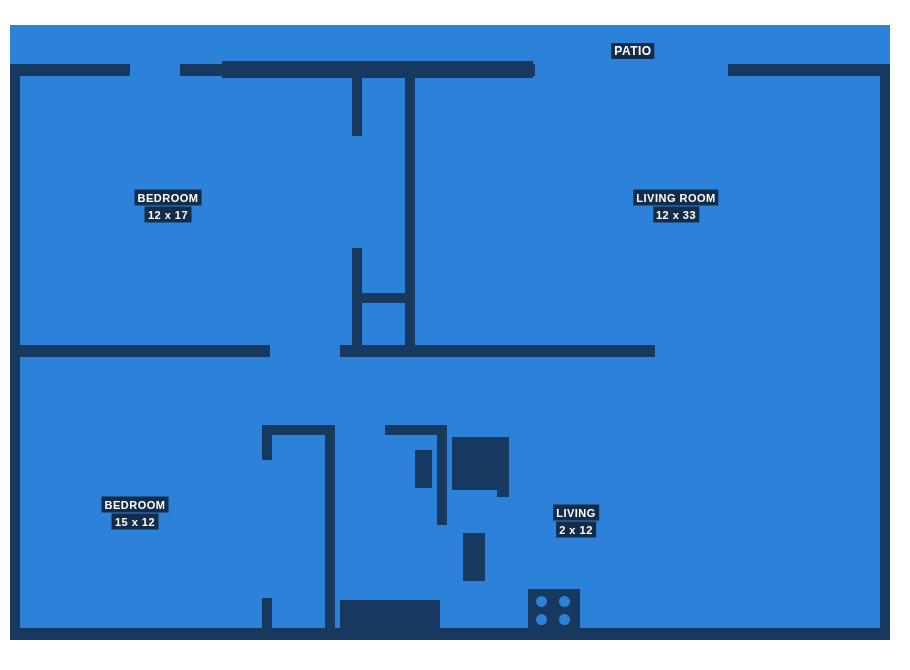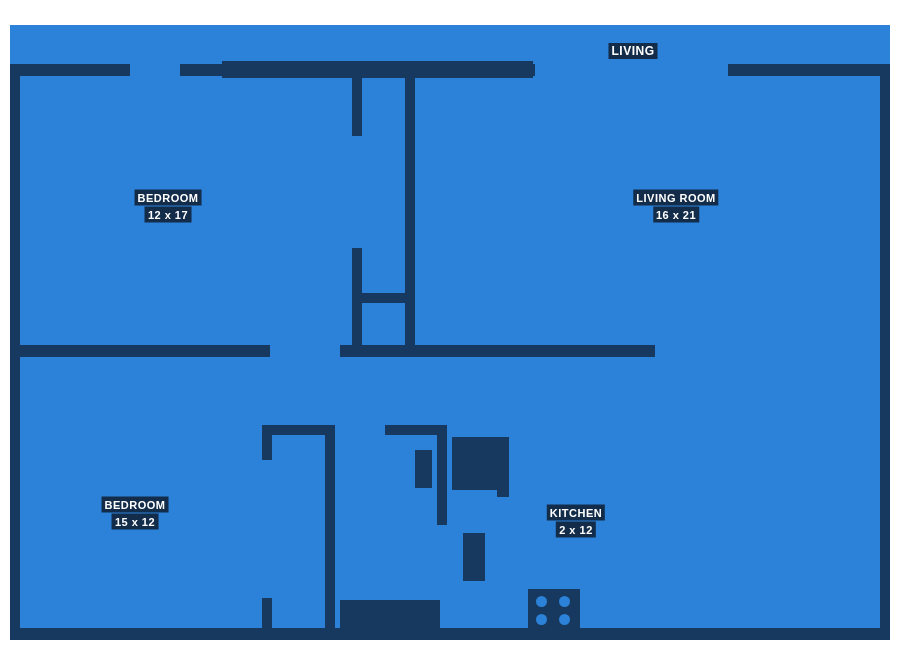--- a/index.html
+++ b/index.html
@@ -77,36 +77,36 @@
   <div class="fixture" style="left:340px;top:600px;width:100px;height:28px;"></div>
 
   <div class="stove" style="left:528px;top:589px;width:52px;height:44px;">
     <div class="burner" style="left:8px;top:7px;"></div>
     <div class="burner" style="left:31px;top:7px;"></div>
     <div class="burner" style="left:8px;top:25px;"></div>
     <div class="burner" style="left:31px;top:25px;"></div>
   </div>
 
   <div class="room-label patio-label" style="left:633px;top:51px;">
-    <span>LIVING</span>
+    <span>PATIO</span>
   </div>
 
   <div class="room-label" style="left:168px;top:206px;">
     <span>BEDROOM</span>
     <span>12 x 17</span>
   </div>
 
   <div class="room-label" style="left:676px;top:206px;">
     <span>LIVING ROOM</span>
-    <span>16 x 21</span>
+    <span>12 x 33</span>
   </div>
 
   <div class="room-label" style="left:135px;top:513px;">
     <span>BEDROOM</span>
     <span>15 x 12</span>
   </div>
 
   <div class="room-label" style="left:576px;top:521px;">
-    <span>KITCHEN</span>
+    <span>LIVING</span>
     <span>2 x 12</span>
   </div>
 
 </div>
 
 </body></html>

